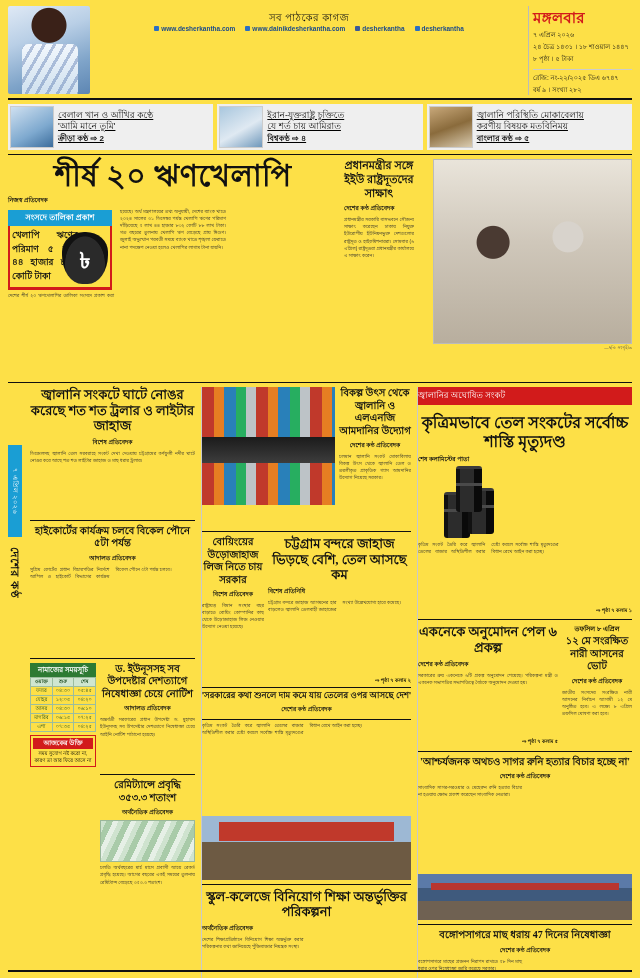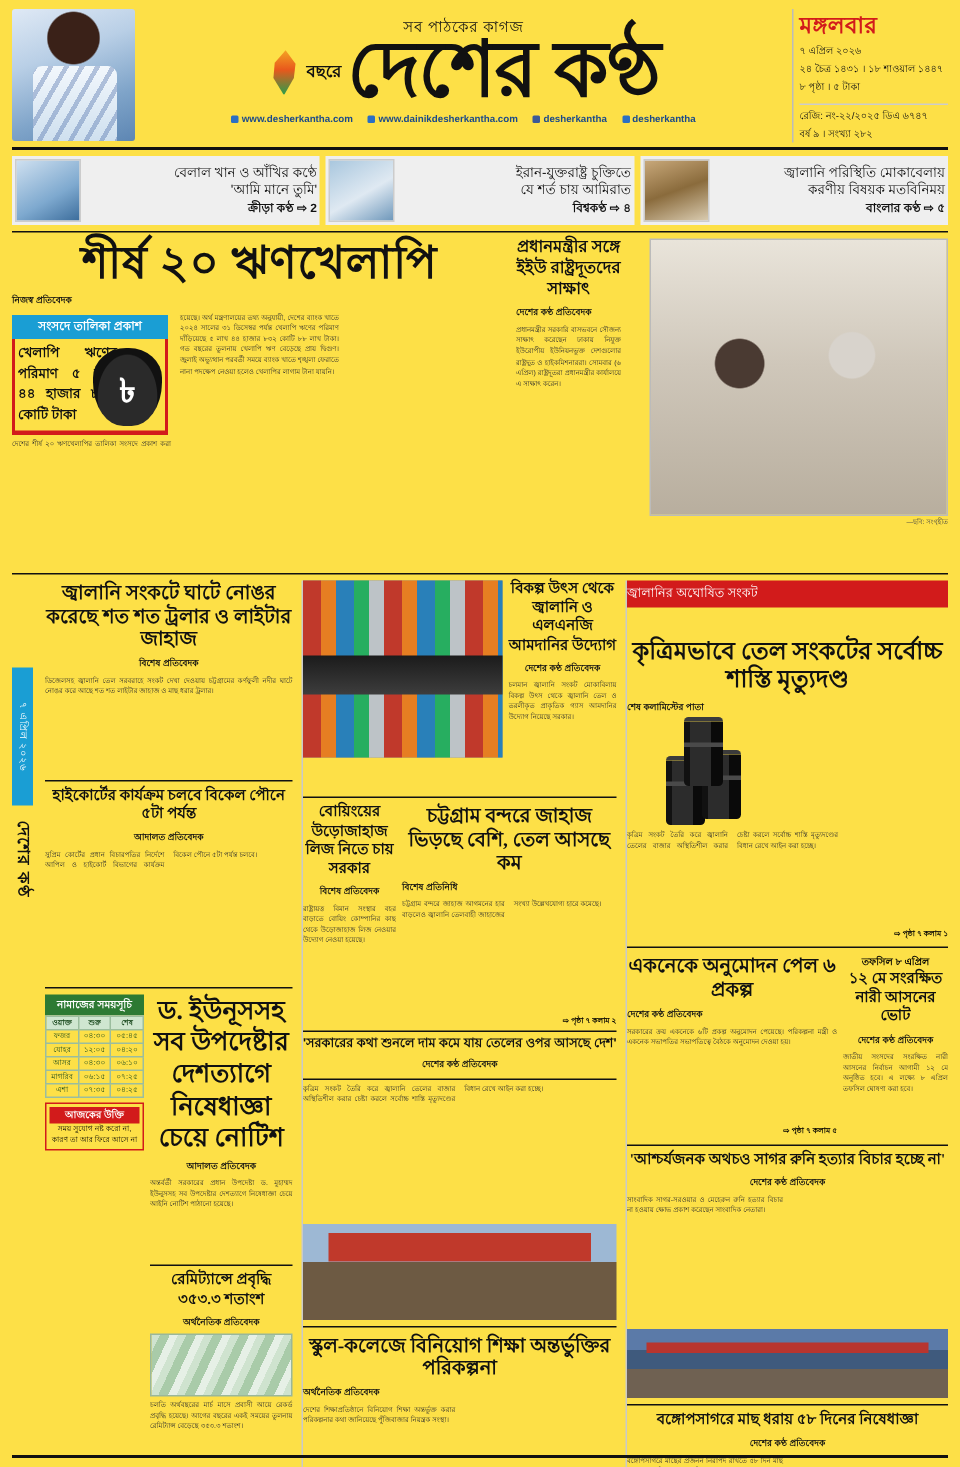--- a/index.html
+++ b/index.html
@@ -53,21 +53,21 @@
 
   .rule-thick { border-top:2px solid #111; margin:4px 0 0; }
 
   
   .teasers { display:flex; gap:4px; margin-top:4px; height:46px; }
   .teaser { flex:1; display:flex; gap:4px; background:#efefef; padding:2px; align-items:center; }
   .teaser .thumb { width:44px; height:42px; flex:none; border:1px solid #ccc; }
   .t1 .thumb { background:linear-gradient(150deg,#cfe0f0,#7ea9cf 60%,#3c6d9c); }
   .t2 .thumb { background:linear-gradient(150deg,#a9c7de,#dfe9f2 55%,#6f98bb); }
   .t3 .thumb { background:linear-gradient(160deg,#c8a87a,#8a6b3c 50%,#d9cbb0); }
-  .teaser-txt { flex:1; text-align:right; line-height:1.25; }
+  .teaser-txt { flex:1; text-align:left; line-height:1.25;text-decoration:underline; }
   .teaser-txt .l { font-size:9px; color:#111; display:block; }
   .teaser-ref { font-size:8px; font-weight:bold; color:#111; margin-top:2px; display:block; }
   .rule-thin { border-top:1px solid #111; margin:4px 0; }
 
   
   .lead-wrap { display:flex; gap:6px; margin-top:3px; }
   .lead-left { width:330px; flex:none; }
   .lead-head {
     font-size:30px; font-weight:bold; text-align:center; letter-spacing:.5px;
     font-family:"Liberation Serif", serif; line-height:1.1; color:#111;
@@ -172,25 +172,20 @@
 <body>
 
 <div class="page">
 
   <div class="masthead">
 
     <div class="mh-model"></div>
 
     <div class="mh-center">
       <div class="mh-tagline">সব পাঠকের কাগজ</div>
-      <div class="mh-logo-row">
-        <div class="mh-flame"></div>
-        <div class="mh-years">বছরে</div>
-        <div class="mh-title">দেশের কণ্ঠ</div>
-      </div>
       <div class="mh-links">
         <span>
             <i class="sq"></i>
             <b>www.desherkantha.com</b>
           </span>
         <span>
             <i class="sq"></i>
             <b>www.dainikdesherkantha.com</b>
           </span>
         <span>
@@ -333,21 +328,21 @@
             </tr>
           </tbody>
             </table>
           <div class="quote-today">
             <div class="h">আজকের উক্তি</div>
             <div style="font-size:5px;text-align:center;line-height:1.4;margin-top:1px;">সময় সুযোগ নষ্ট করো না, কারণ তা আর ফিরে আসে না</div>
           </div>
         </div>
 
         <div style="flex:1;">
-          <div class="sm-head" style="font-size:17px;">ড. ইউনূসসহ সব উপদেষ্টার দেশত্যাগে নিষেধাজ্ঞা চেয়ে নোটিশ</div>
+          <div class="sm-head" style="font-size:10px;">ড. ইউনূসসহ সব উপদেষ্টার দেশত্যাগে নিষেধাজ্ঞা চেয়ে নোটিশ</div>
           <div class="byline" style="text-align:center">আদালত প্রতিবেদক</div>
           <div class="body1" style="height:54px;overflow:hidden;">অন্তর্বর্তী সরকারের প্রধান উপদেষ্টা ড. মুহাম্মদ ইউনূসসহ সব উপদেষ্টার দেশত্যাগে নিষেধাজ্ঞা চেয়ে আইনি নোটিশ পাঠানো হয়েছে।</div>
           <div class="rule-thin"></div>
           <div class="sm-head">রেমিট্যান্সে প্রবৃদ্ধি ৩৫৩.৩ শতাংশ</div>
           <div class="byline" style="text-align:center">অর্থনৈতিক প্রতিবেদক</div>
           <div class="money-photo" style="height:42px;margin-top:2px;"></div>
           <div class="body1" style="height:40px;overflow:hidden;margin-top:2px;">চলতি অর্থবছরের মার্চ মাসে প্রবাসী আয়ে রেকর্ড প্রবৃদ্ধি হয়েছে। আগের বছরের একই সময়ের তুলনায় রেমিট্যান্স বেড়েছে ৩৫৩.৩ শতাংশ।</div>
         </div>
       </div>
     </div>
@@ -389,21 +384,21 @@
       <div class="banner-photo" style="height:64px;margin-top:2px;"></div>
 
       <div class="rule-thin"></div>
       <div class="mid-head">স্কুল-কলেজে বিনিয়োগ শিক্ষা অন্তর্ভুক্তির পরিকল্পনা</div>
       <div class="byline">অর্থনৈতিক প্রতিবেদক</div>
       <div class="body2" style="height:52px;overflow:hidden;">দেশের শিক্ষাপ্রতিষ্ঠানে বিনিয়োগ শিক্ষা অন্তর্ভুক্ত করার পরিকল্পনার কথা জানিয়েছে পুঁজিবাজার নিয়ন্ত্রক সংস্থা।</div>
     </div>
 
     <div style="flex:1;" class="col-rule">
       <div class="redbadge">জ্বালানির অঘোষিত সংকট</div>
-      <div class="big-head" style="margin-top:20px;">কৃত্রিমভাবে তেল সংকটের সর্বোচ্চ শাস্তি মৃত্যুদণ্ড</div>
+      <div class="big-head" style="margin-top:8px;">কৃত্রিমভাবে তেল সংকটের সর্বোচ্চ শাস্তি মৃত্যুদণ্ড</div>
       <div class="byline">শেষ কলামিস্টের পাতা</div>
 
       <div class="barrels">
         <div class="barrel" style="left:26px;bottom:0;"></div>
         <div class="barrel" style="left:50px;bottom:4px;"></div>
         <div class="barrel" style="left:38px;bottom:26px;"></div>
       </div>
 
       <div class="body3" style="height:66px;overflow:hidden;">কৃত্রিম সংকট তৈরি করে জ্বালানি তেলের বাজার অস্থিতিশীল করার চেষ্টা করলে সর্বোচ্চ শাস্তি মৃত্যুদণ্ডের বিধান রেখে আইন করা হচ্ছে।</div>
       <div style="font-size:5px;text-align:right;font-weight:bold;">⇨ পৃষ্ঠা ৭ কলাম ১</div>
@@ -425,20 +420,20 @@
       </div>
 
       <div class="rule-thin"></div>
       <div class="sm-head">'আশ্চর্যজনক অথচও সাগর রুনি হত্যার বিচার হচ্ছে না'</div>
       <div class="byline" style="text-align:center">দেশের কণ্ঠ প্রতিবেদক</div>
       <div class="body2" style="height:88px;overflow:hidden;">সাংবাদিক সাগর-সরওয়ার ও মেহেরুন রুনি হত্যার বিচার না হওয়ায় ক্ষোভ প্রকাশ করেছেন সাংবাদিক নেতারা।</div>
 
       <div class="grp-photo" style="height:46px;margin:2px 0;"></div>
 
       <div class="rule-thin"></div>
-      <div class="sm-head">বঙ্গোপসাগরে মাছ ধরায় ৫৮ দিনের নিষেধাজ্ঞা</div>
+      <div class="sm-head">বঙ্গোপসাগরে মাছ ধরায় 47 দিনের নিষেধাজ্ঞা</div>
       <div class="byline" style="text-align:center">দেশের কণ্ঠ প্রতিবেদক</div>
       <div class="body2" style="height:64px;overflow:hidden;">বঙ্গোপসাগরে মাছের প্রজনন নিরাপদ রাখতে ৫৮ দিন মাছ ধরার ওপর নিষেধাজ্ঞা জারি করেছে সরকার।</div>
     </div>
   </div>
 
   <div class="footrule" style="position:absolute;left:8px;right:8px;bottom:6px;"></div>
 </div>
 
 </body></html>

